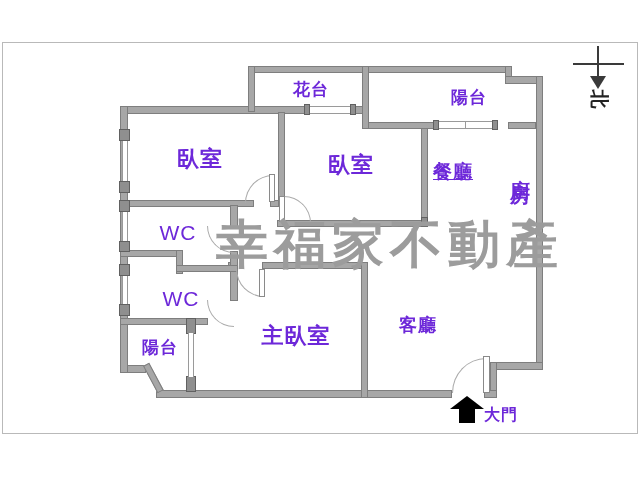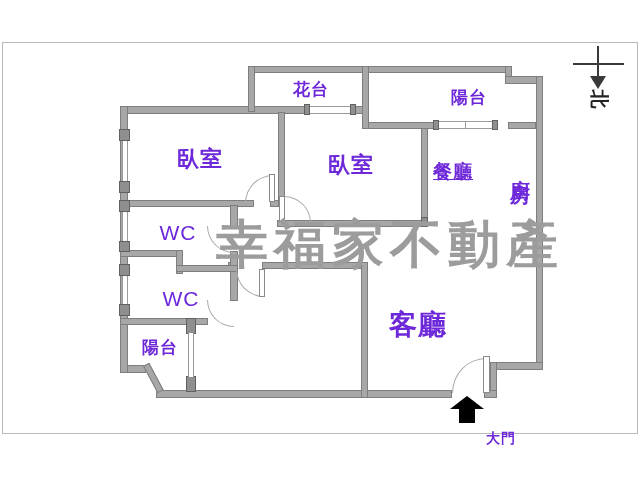--- a/index.html
+++ b/index.html
@@ -97,32 +97,33 @@
   <div class="leaf" style="left:279px;top:196px;width:6px;height:26px;"></div>
   <div class="arc bl" style="left:236px;top:269px;width:28px;height:28px;"></div>
   <div class="leaf" style="left:259px;top:269px;width:6px;height:28px;"></div>
   <div class="arc bl" style="left:207px;top:226px;width:27px;height:27px;"></div>
   <div class="arc bl" style="left:207px;top:300px;width:27px;height:27px;"></div>
   <div class="arc tl" style="left:452px;top:358px;width:34px;height:35px;"></div>
   <div class="leaf" style="left:483px;top:356px;width:7px;height:37px;"></div>
 
   <div class="lbl" style="left:200px;top:159px;font-size:22px;">臥室</div>
   <div class="lbl" style="left:351px;top:165px;font-size:22px;">臥室</div>
-  <div class="lbl" style="left:418px;top:325px;font-size:28px;font-family:Liberation Serif, serif;">客廳</div>
+  <div class="lbl" style="left:296px;top:336px;font-size:22px;">主臥室</div>
+  <div class="lbl" style="left:418px;top:325px;font-size:18px;font-family:Liberation Serif, serif;">客廳</div>
   <div class="lbl" style="left:453px;top:172px;font-size:19px;text-decoration:underline;">餐廳</div>
   <div class="lbl vert" style="left:521px;top:167px;font-size:20px;">廚房</div>
   <div class="lbl" style="left:178px;top:233px;font-size:21px;font-weight:400;">WC</div>
   <div class="lbl" style="left:181px;top:299px;font-size:21px;font-weight:400;">WC</div>
   <div class="lbl" style="left:469px;top:97px;font-size:17px;">陽台</div>
   <div class="lbl" style="left:160px;top:347px;font-size:17px;">陽台</div>
   <div class="lbl" style="left:311px;top:89px;font-size:17px;">花台</div>
 
   <div class="watermark" style="left:168px;top:210px;margin-left:48px;">幸福家不動產</div>
 
   <div class="north-line-v" style="left:597px;top:46px;width:2px;height:34px;"></div>
   <div class="north-line-h" style="left:573px;top:63px;width:51px;height:2px;"></div>
   <div class="north-arrowhead" style="left:590px;top:76px;"></div>
   <div class="north-char" style="left:599px;top:99px;font-size:19px;">北</div>
 
   <div class="door-arrow-head" style="left:450px;top:396px;"></div>
   <div class="door-arrow-shaft" style="left:459px;top:408px;width:16px;height:15px;"></div>
-  <div class="lbl" style="left:501px;top:415px;font-size:14px;margin-top:24px;">大門</div>
+  <div class="lbl" style="left:501px;top:415px;font-size:16px;">大門</div>
 </div>
 
 </body></html>

